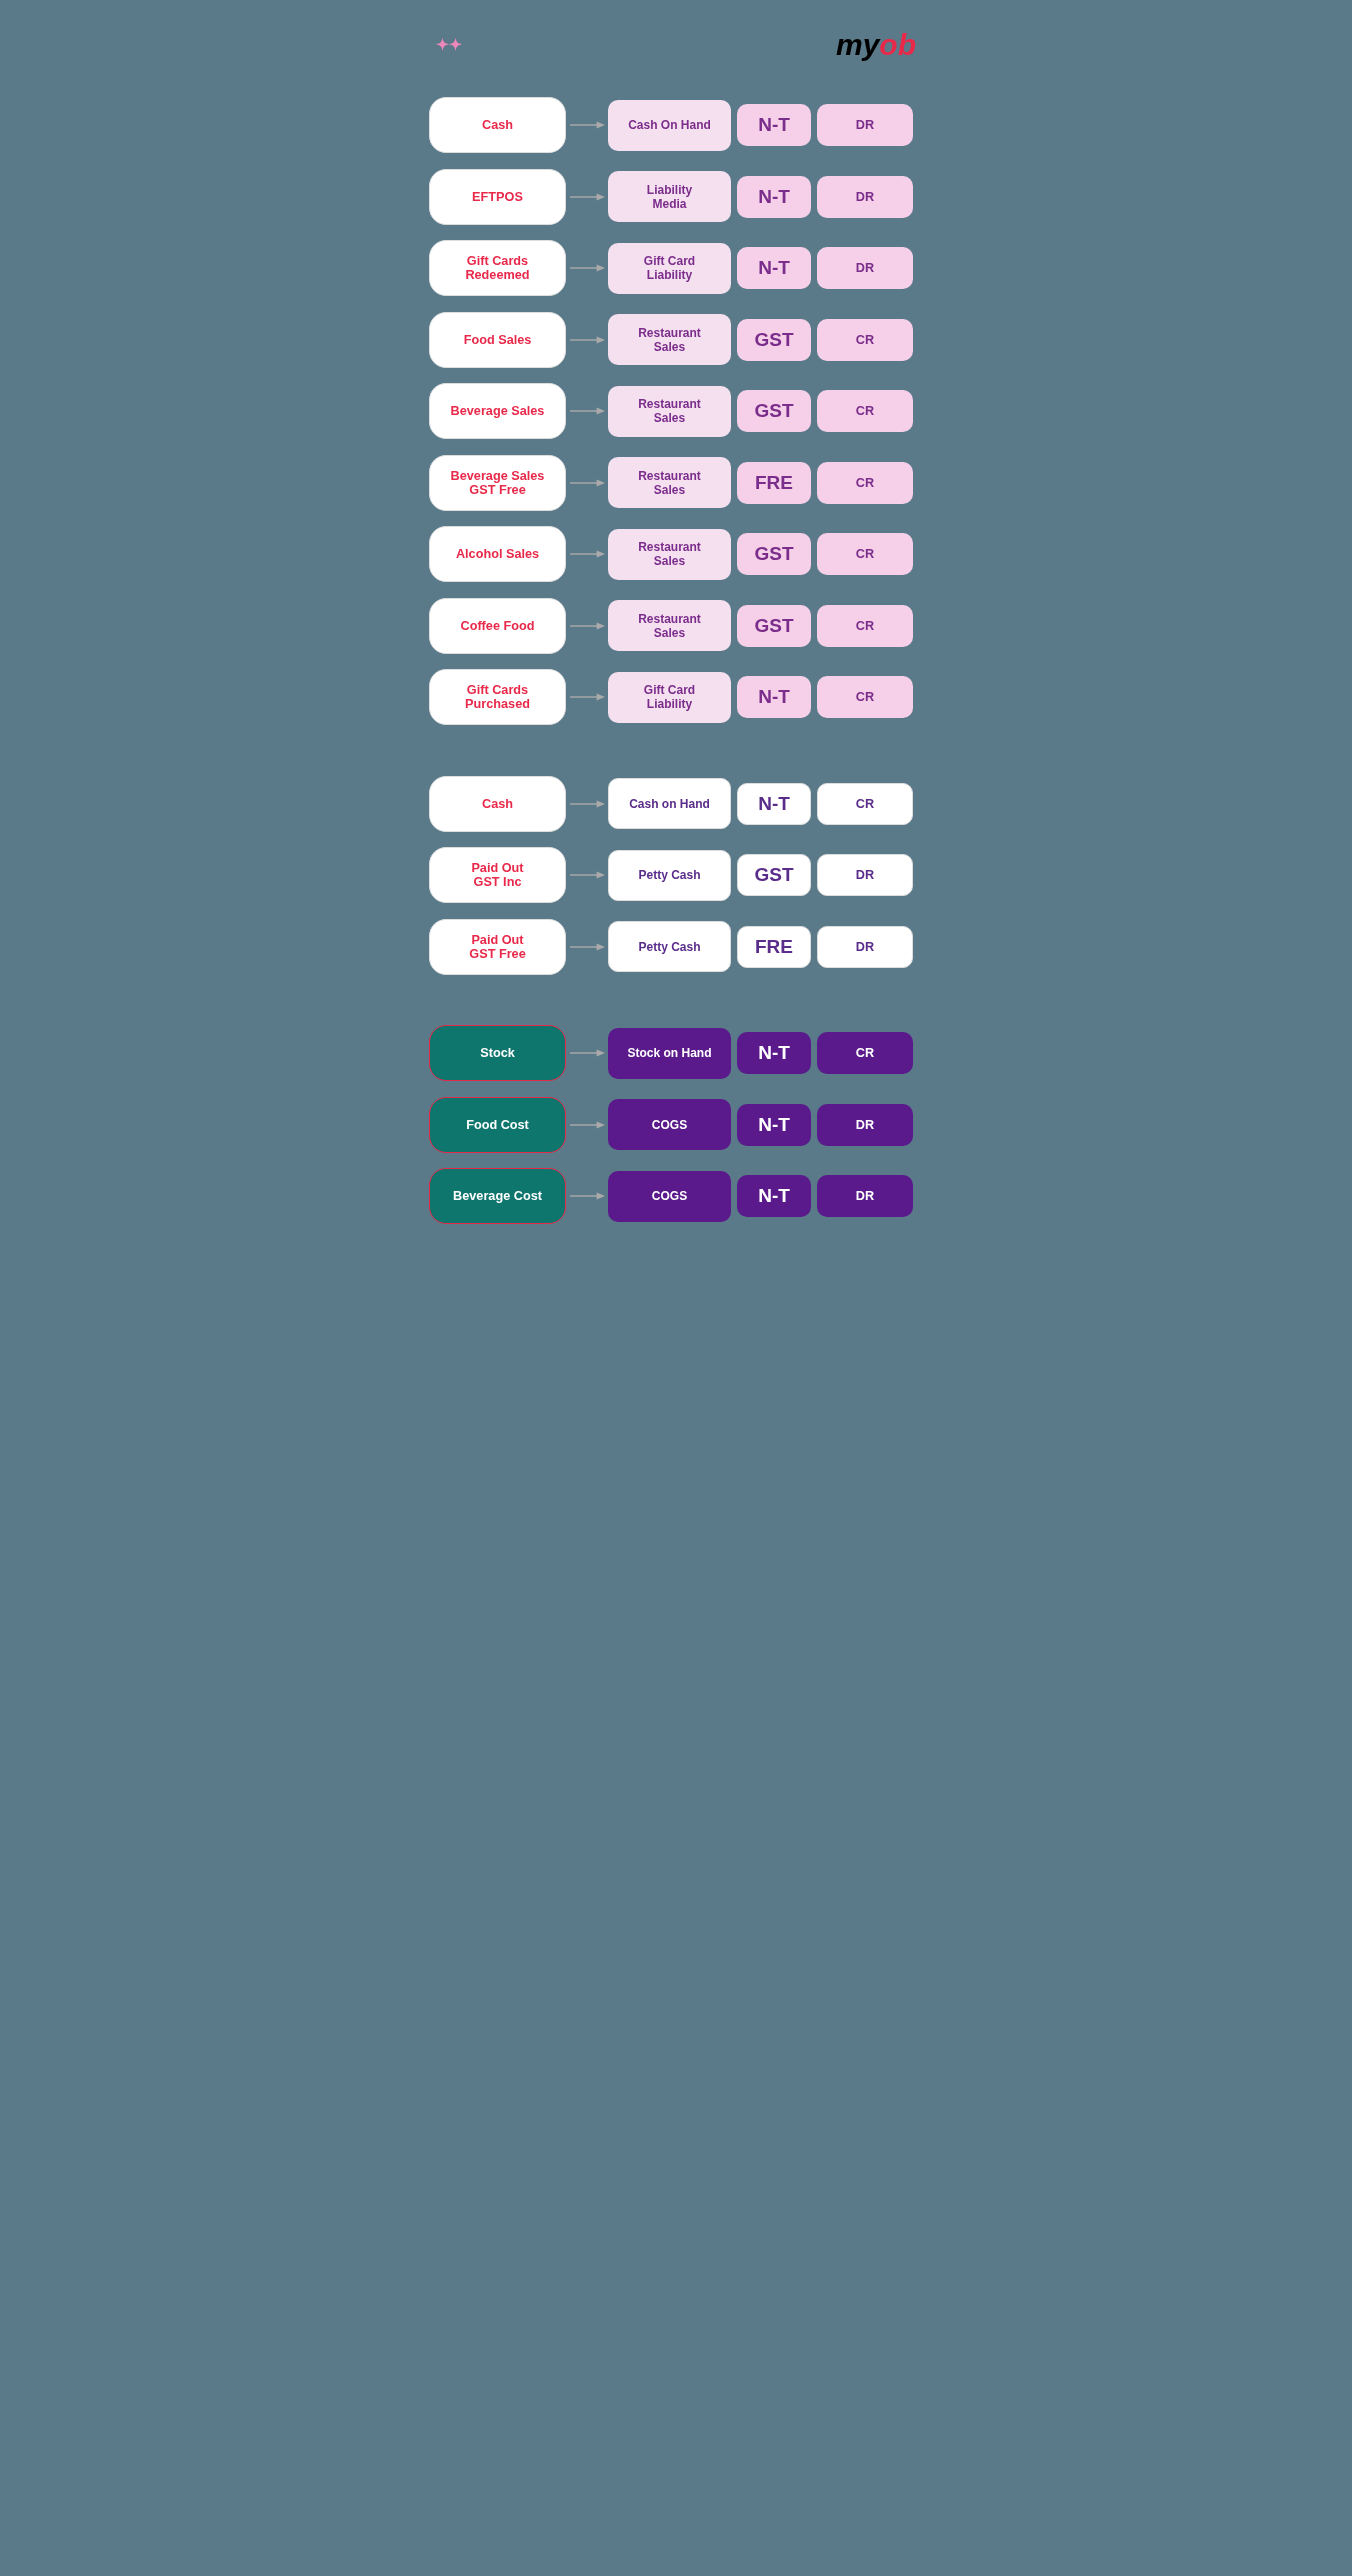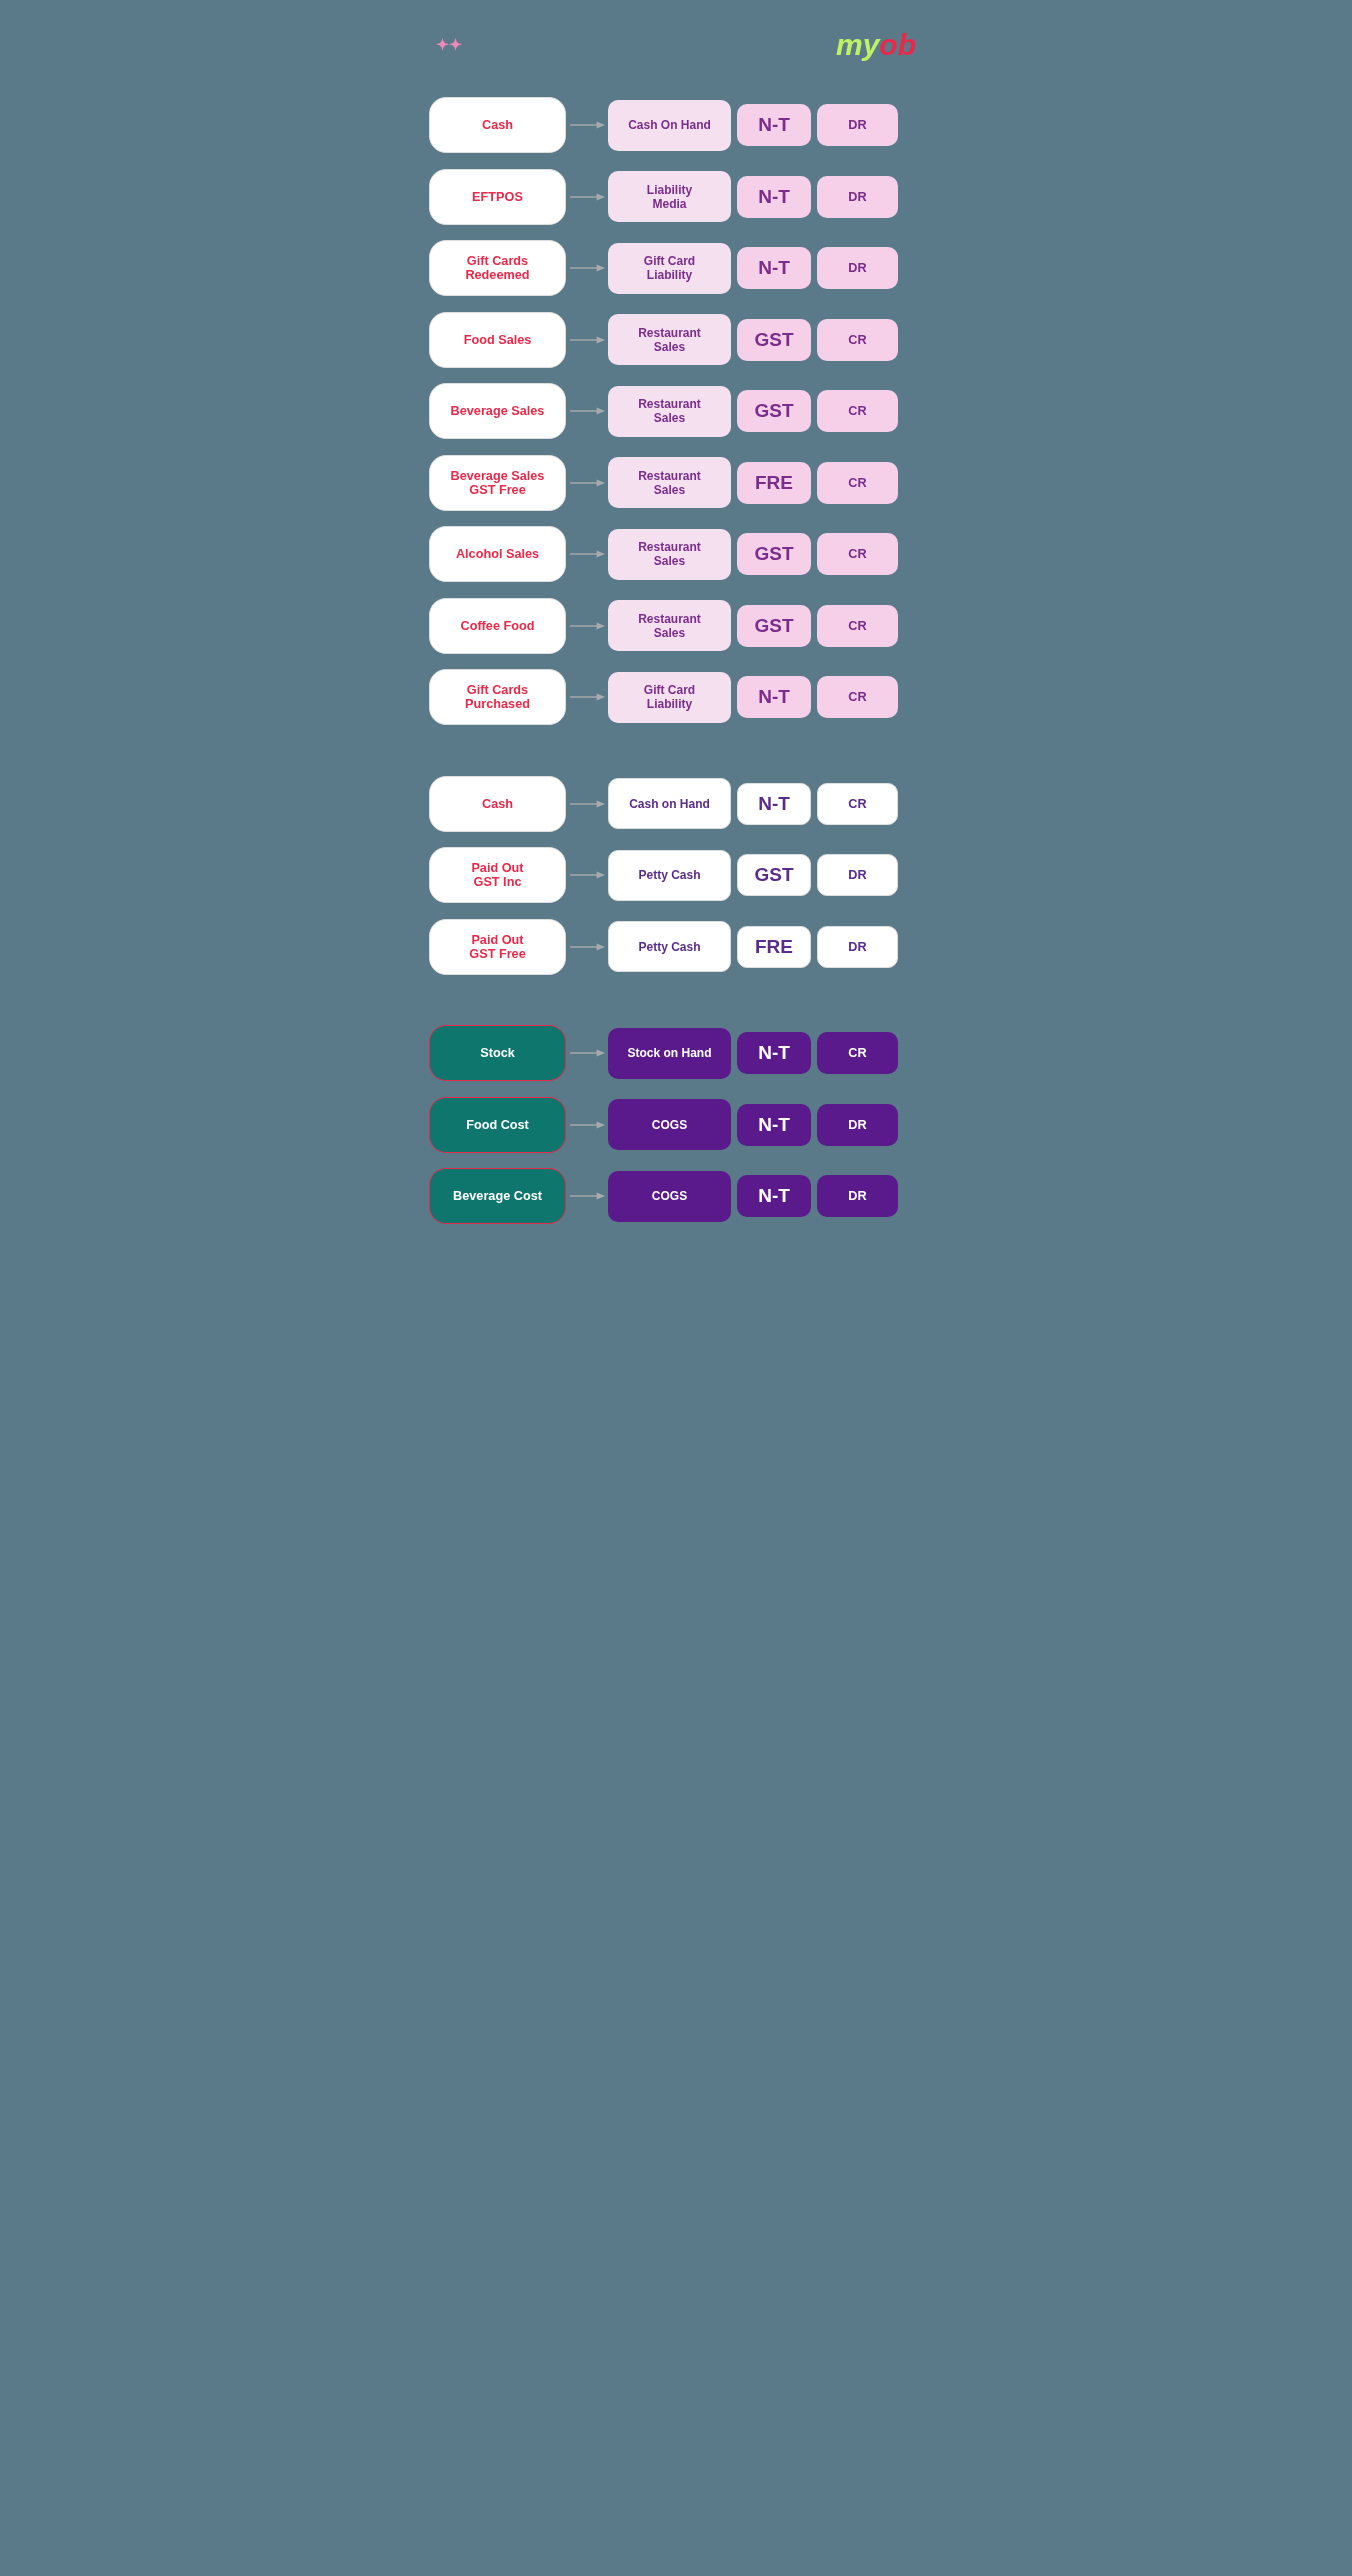--- a/index.html
+++ b/index.html
@@ -37,21 +37,21 @@
       margin-right: 5.6px;
       font-size: 15.5px;
     }
 
     .myob-logo {
       font-size: 30px;
       font-weight: 900;
       font-style: italic;
     }
 
-    .myob-my { color: #bef264; text-align: center; }
+    .myob-my { color: #000000; text-align: center; }
     .myob-ob { color: #e8294a; }
 
     
     .mapping-row {
       display: flex;
       align-items: center;
       margin-bottom: 15.5px;
       padding: 0 7px;
     }
 
@@ -118,21 +118,21 @@
       font-size: 12px;
     }
 
     .dest-tag {
       width: 74px;
       min-height: 42px;
       font-size: 19px;
     }
 
     .dest-dr-cr {
-      width: 81px;
+      width: 96px;
       min-height: 42px;
       font-size: 12.7px;
     }
 
     
     .theme-pink .dest-name { background: #f5e0f0; color: #7b2d8b; }
     .theme-pink .dest-tag  { background: #f5d0e8; color: #7b2d8b; }
     .theme-pink .dest-dr-cr { background: #f5d0e8; color: #7b2d8b; }
 
     

